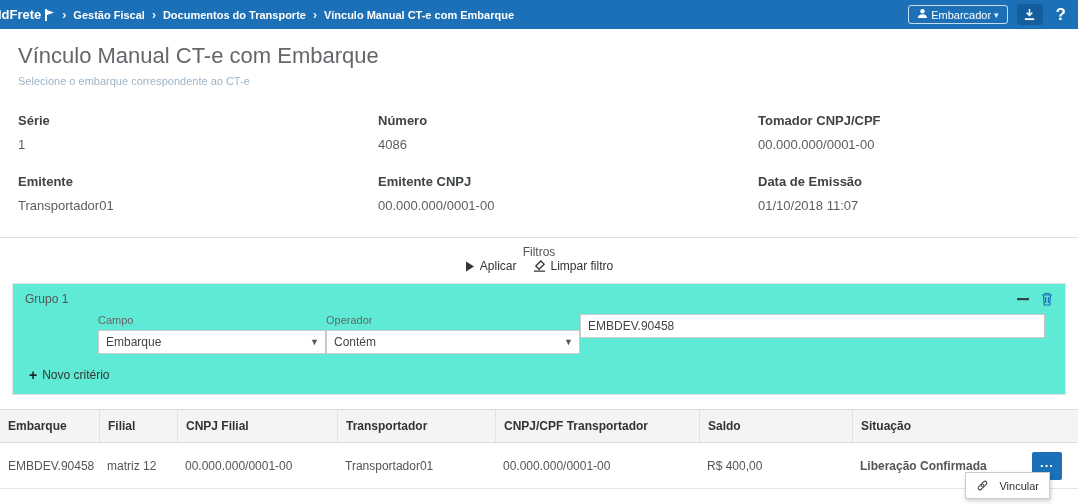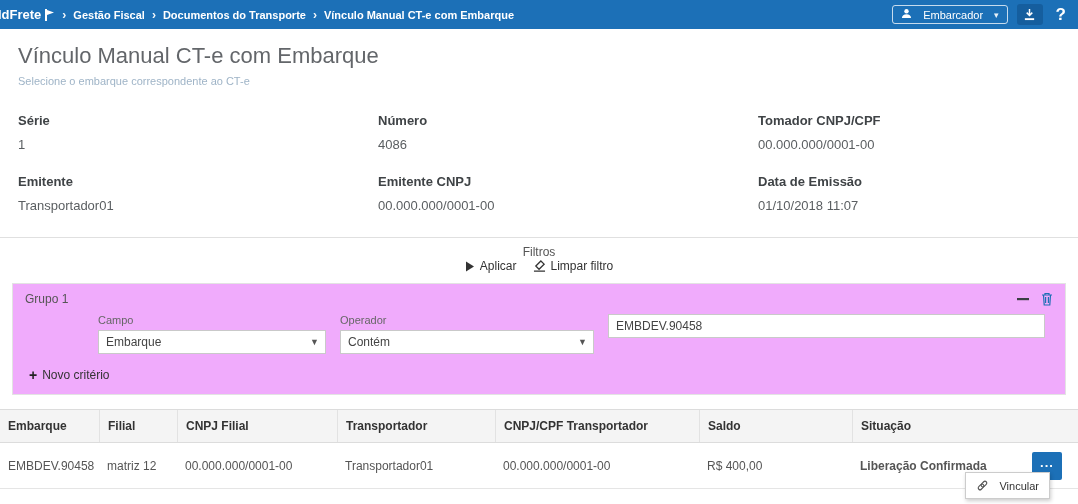--- a/index.html
+++ b/index.html
@@ -7,21 +7,21 @@
   body { font-family:"Liberation Sans", sans-serif; width:1078px; height:504px; overflow:hidden; }
   .page { position:relative; width:1078px; height:504px; background:#fff; }
 
   
   .topbar { height:29px; background:#1c70b7; display:flex; align-items:center; color:#fff; padding:0 8px 0 0; }
   .logo { font-weight:bold; font-size:13px; margin-left:-4px; padding-left:2px; white-space:nowrap; display:flex; align-items:center; gap:3px; }
   .flag-icon svg { display:block; }
   .crumbs { display:flex; align-items:center; gap:7px; margin-left:8px; font-size:11px; font-weight:bold; flex:1; white-space:nowrap; overflow:hidden; }
   .crumb-sep { font-size:12px; font-weight:bold; opacity:.95; }
   .top-actions { display:flex; align-items:center; gap:9px; }
-  .user-btn { display:flex; align-items:center; gap:11px; border:1px solid rgba(255,255,255,.75); border-radius:3px; padding:2px 8px; font-size:11px; cursor:pointer; }
+  .user-btn { display:flex; align-items:center; gap:3px; border:1px solid rgba(255,255,255,.75); border-radius:3px; padding:2px 8px; font-size:11px; cursor:pointer; }
   .user-caret { font-size:9px; opacity:.9; }
   .dl-btn { background:#155e9e; border-radius:3px; width:26px; height:21px; display:flex; align-items:center; justify-content:center; cursor:pointer; }
   .help-btn { font-size:17px; font-weight:bold; color:#fff; padding:0 4px; cursor:pointer; }
 
   
   .page-header { padding:14px 0 10px 18px; }
   .page-title { font-size:22px; color:#63666a; font-weight:400; }
   .page-subtitle { font-size:11px; color:#9fb4c7; margin-top:6px; }
 
   
@@ -29,26 +29,26 @@
   .field-label { font-size:13px; font-weight:bold; color:#3f4346; }
   .field-value { font-size:13px; color:#5a5e61; margin-top:9px; }
 
   
   .filters-bar { border-top:1px solid #e0e0e0; display:flex; align-items:center; justify-content:space-between; padding:7px 12px 6px 12px;flex-direction:column; }
   .filters-title { font-size:12px; color:#555; }
   .filters-actions { display:flex; align-items:center; gap:16px; }
   .filter-action { display:flex; align-items:center; gap:5px; font-size:12px; color:#333; cursor:pointer; }
 
   
-  .group-panel { margin:4px 12px 14px 12px; background:#f0abfc; border:1px solid #e3e3e3; }
+  .group-panel { margin:4px 12px 14px 12px; background:#5eead4; border:1px solid #e3e3e3; }
   .group-head { display:flex; align-items:center; justify-content:space-between; padding:8px 12px 2px 12px; }
   .group-title { font-size:12px; color:#555; }
   .group-icons { display:flex; align-items:center; gap:12px; }
   .gp-icon { cursor:pointer; display:flex; align-items:center; }
-  .group-controls { display:flex; gap:14px; padding:6px 12px 2px 85px;justify-content:space-between; }
+  .group-controls { display:flex; padding:6px 12px 2px 85px;justify-content:space-between; }
   .ctrl { display:flex; flex-direction:column; }
   .ctrl-label { font-size:11px; color:#666; margin-bottom:4px; }
   .select-box { position:relative; height:24px; background:#fff; border:1px solid #c9c9c9; font-size:12px; color:#444; padding:4px 22px 0 7px; cursor:pointer; }
   .select-box .caret { position:absolute; right:6px; top:6px; font-size:9px; color:#555; }
   .sel-campo { width:228px; }
   .sel-operador { width:254px; }
   .ctrl-valor { flex:1; padding-right:8px; }
   .valor-input { height:24px; width:100%; border:1px solid #c9c9c9; font-size:12px; color:#444; padding:0 7px; font-family:"Liberation Sans", sans-serif; }
   .new-criteria { display:flex; align-items:center; gap:5px; padding:12px 0 12px 16px; font-size:12px; color:#333; cursor:pointer; }
   .plus-glyph { font-weight:bold; font-size:14px; color:#222; line-height:10px; }

